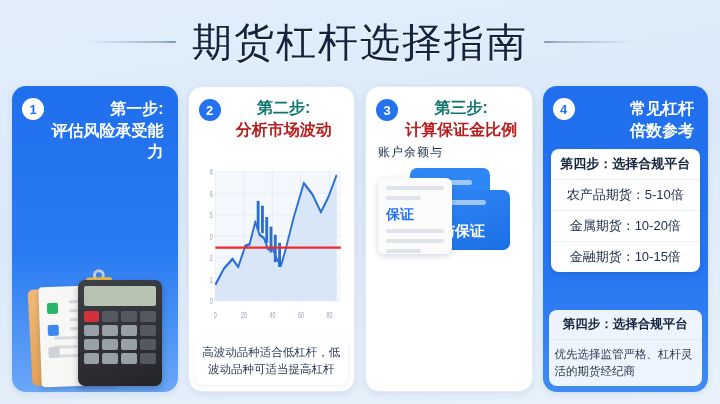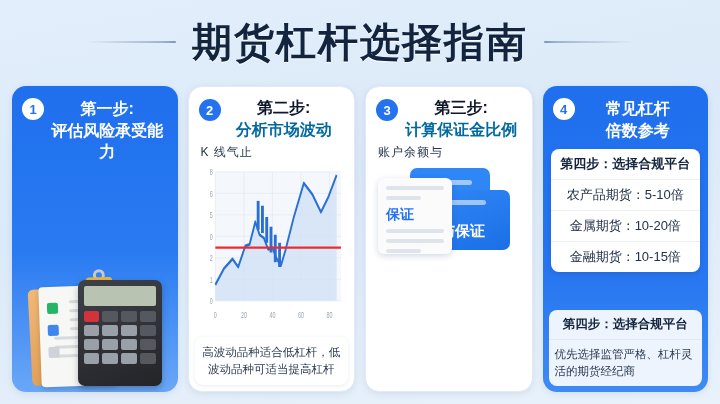--- a/index.html
+++ b/index.html
@@ -18,21 +18,21 @@
     display: flex;
     align-items: center;
     justify-content: center;
     gap: 16px;
   }
   .rule { height: 2px; width: 90px; border-radius: 2px; }
   .rule.left  { background: linear-gradient(90deg, rgba(30,50,90,0) 0%, #9fb4cd 85%, #7e96b4 100%); }
   .rule.right { background: linear-gradient(270deg, rgba(30,50,90,0) 0%, #9fb4cd 85%, #7e96b4 100%); }
   .title {
     font-size: 40px;
-    font-weight: 700;
+    font-weight: 400;
     letter-spacing: 2px;
     color: #13243f;
     white-space: nowrap;
     text-shadow: 0 1px 0 #ffffff;
   }
 
   
   .rail {
     position: absolute;
     top: 86px;
@@ -62,24 +62,24 @@
     flex: 0 0 22px;
     display: flex; align-items: center; justify-content: center;
     font-size: 13px; font-weight: 700; line-height: 1;
     margin-top: 2px;
   }
   .badge.onblue { background: #ffffff; color: #2472ef; }
   .badge.onwhite { background: #2472ef; color: #ffffff; }
   .titles { flex: 1; text-align: center; padding-right: 4px; }
   .step-line1 { font-size: 16px; font-weight: 700; line-height: 1.35; }
   .step-line2 { font-size: 16px; font-weight: 700; line-height: 1.35; }
-  .card.white .step-line1 { color: #0f172a; }
-  .card.white .step-line2 { color: #0369a1; }
+  .card.white .step-line1 { color: #0f766e; }
+  .card.white .step-line2 { color: #b91c1c; }
   .card.blue .step-line1,
-  .card.blue .step-line2 { color: #ffffff; }
+  .card.blue .step-line2 { color: #ffffff; text-align: right; }
   .card.blue .titles { margin-top: 2px; }
 
   
   .body { flex: 1 1 auto; position: relative; }
 
   
   .illus1 { position: absolute; left: 0; right: 0; bottom: 4px; height: 118px; }
   .clip-folder {
     position: absolute; left: 18px; bottom: 4px; width: 78px; height: 96px;
     background: linear-gradient(160deg,#f0b877,#dd9a50); border-radius: 5px;
@@ -245,21 +245,20 @@
 
     <div class="card white">
       <div class="head">
         <div class="badge onwhite">2</div>
         <div class="titles">
           <div class="step-line1">第二步:</div>
           <div class="step-line2">分析市场波动</div>
         </div>
       </div>
       <div class="body">
-        <div class="klabel">K 线气止</div>
         <div class="chartbox">
           <svg id="chart-svg" viewBox="0 0 160 108" preserveAspectRatio="none">
               <rect x="16" y="4" width="140" height="88" fill="#f4f7fc"></rect>
               <line x1="16" y1="4" x2="16" y2="92" stroke="#e3e9f2" stroke-width="0.6"></line>
               <line x1="47.81818181818181" y1="4" x2="47.81818181818181" y2="92" stroke="#e3e9f2" stroke-width="0.6"></line>
               <line x1="79.63636363636363" y1="4" x2="79.63636363636363" y2="92" stroke="#e3e9f2" stroke-width="0.6"></line>
               <line x1="111.45454545454545" y1="4" x2="111.45454545454545" y2="92" stroke="#e3e9f2" stroke-width="0.6"></line>
               <line x1="143.27272727272725" y1="4" x2="143.27272727272725" y2="92" stroke="#e3e9f2" stroke-width="0.6"></line>
               <line x1="16" y1="4" x2="156" y2="4" stroke="#e3e9f2" stroke-width="0.6"></line>
               <line x1="16" y1="18.666666666666664" x2="156" y2="18.666666666666664" stroke="#e3e9f2" stroke-width="0.6"></line>

